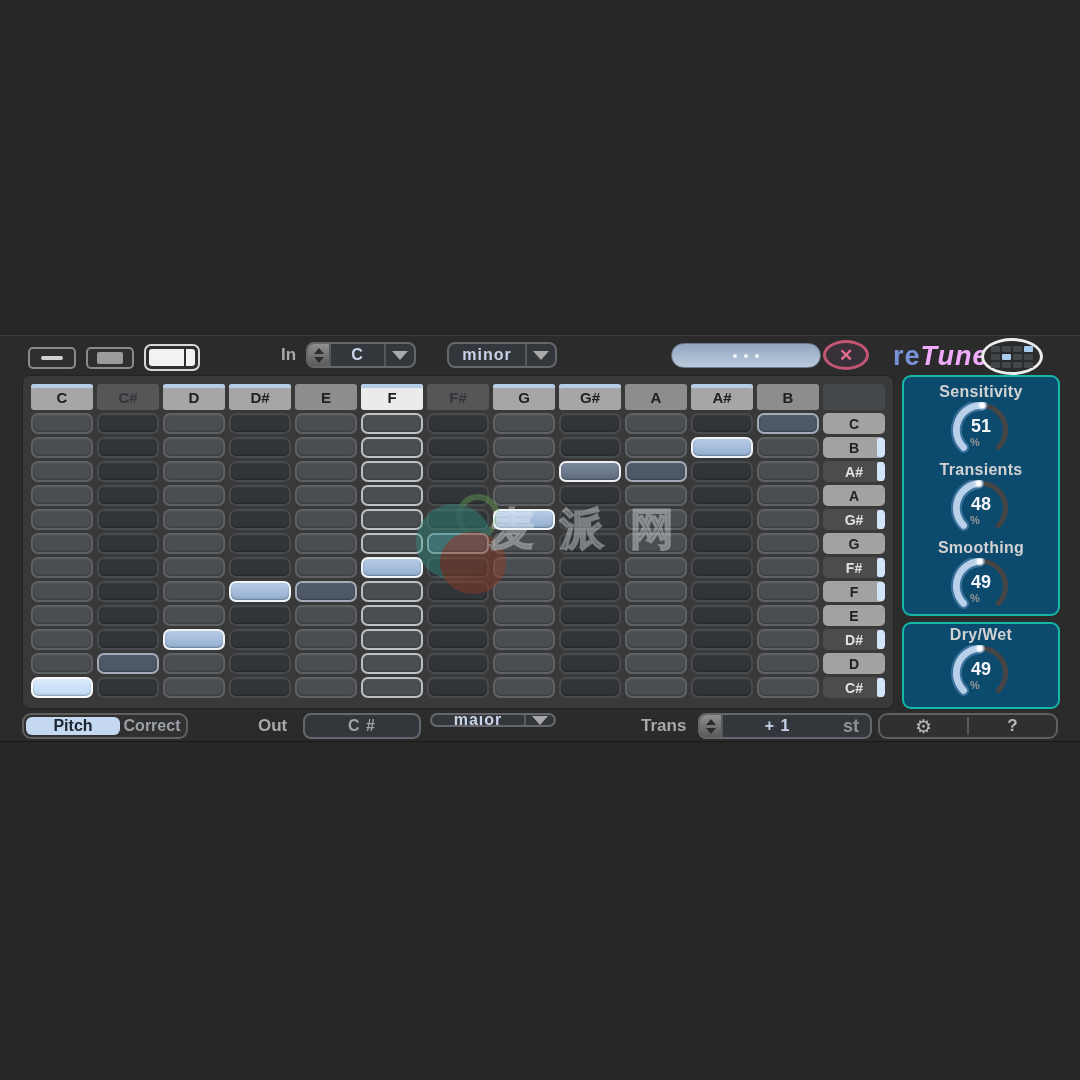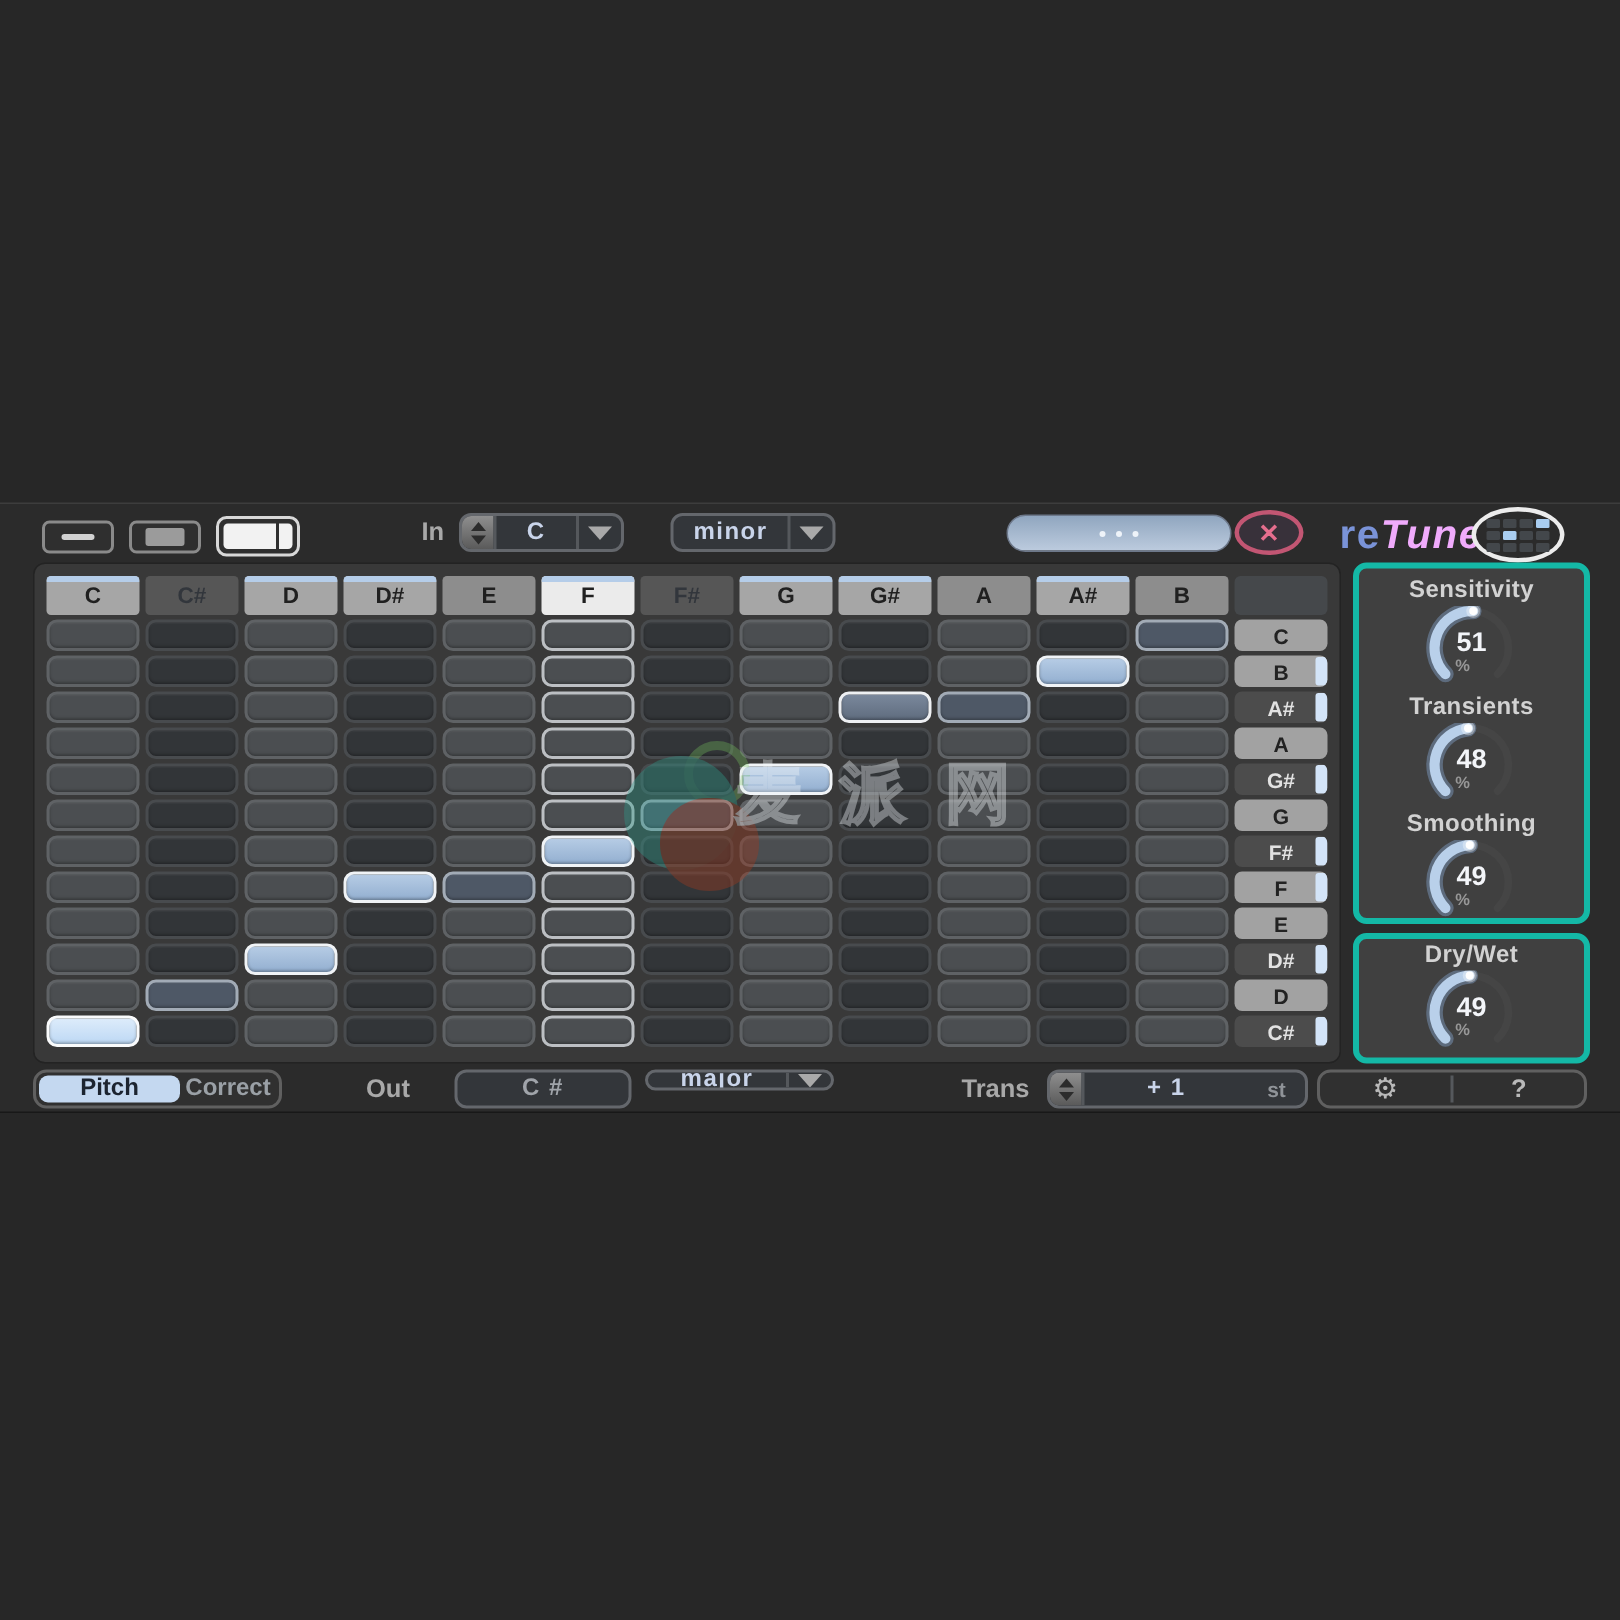--- a/index.html
+++ b/index.html
@@ -66,42 +66,42 @@
   .cell.m-dim{background:#4e5866;border-color:#a2abb6;}
   .cell.m-selected{background:linear-gradient(#7a889c,#5f6c7e);border-color:#eef0f3;}
   .cell.m-active{background:linear-gradient(#b6cce5,#93afd0);border-color:#f0f3f6;}
   .cell.m-bright{background:linear-gradient(#ddecfb,#bdd8f4);border-color:#fafbfc;}
   .rowlabel{border-radius:5px;display:flex;align-items:center;justify-content:center;
             font-size:14px;font-weight:700;position:relative;overflow:hidden;}
   .rowlabel.nat{background:#a2a2a2;color:#222;}
   .rowlabel.sharp{background:#4c4c4c;color:#e2e2e2;}
   .rowlabel.strip::after{content:"";position:absolute;right:0;top:1px;bottom:1px;width:8px;background:#d3e4f8;border-radius:2px;}
   
-  .rpanel{position:absolute;background:#404040;border:4px solid #14b8a6;border-radius:9px;}
+  .rpanel{position:absolute;background:#0c4a6e;border:2px solid #14b8a6;border-radius:9px;}
   .rp1{left:902px;top:39px;width:158px;height:241px;padding-top:4px;}
   .rp2{left:902px;top:286px;width:158px;height:87px;}
   .knob{position:relative;width:128px;margin:2px auto 0;height:76px;}
   .knob .klabel{text-align:center;color:#d2d2d2;font-size:16px;font-weight:600;letter-spacing:.3px;height:19px;}
   .knob svg{display:block;margin:0 auto;}
   .knob .kval{position:absolute;left:0;right:0;top:33px;text-align:center;color:#f3f5f9;font-size:18px;font-weight:700;}
   .knob .kunit{position:absolute;left:0;right:0;top:53px;text-align:center;color:#979797;font-size:11px;font-weight:600;transform:translateX(-6px);}
   
   .bottombar{position:absolute;left:0;top:375px;width:100%;height:30px;}
   .pc-toggle{position:absolute;left:22px;top:2px;width:166px;height:26px;border:2px solid #606060;border-radius:9px;
              background:#303030;display:flex;align-items:stretch;padding:2px;}
   .pc-toggle .pitch{width:94px;background:#c4d8f0;border-radius:6px;display:flex;align-items:center;justify-content:center;
                     color:#1c2430;font-size:16px;font-weight:700;}
   .pc-toggle .correct{flex:1;display:flex;align-items:center;justify-content:center;color:#9aa0a6;font-size:16px;font-weight:600;}
-  .outlabel{position:absolute;left:244px;top:5px;}
+  .outlabel{position:absolute;left:258px;top:5px;}
   .out-ctl{position:absolute;left:303px;top:2px;width:118px;height:26px;}
   .out-ctl .val{color:#a0a4aa;}
   .major-ctl{position:absolute;left:430px;top:2px;width:126px;height:14px;}
   .translabel{position:absolute;left:641px;top:5px;text-align:center;}
   .trans-ctl{position:absolute;left:698px;top:2px;width:174px;height:26px;}
-  .trans-ctl .unit{width:38px;display:flex;align-items:center;justify-content:center;color:#8f9398;font-size:14px;font-weight:600;}
+  .trans-ctl .unit{width:38px;display:flex;align-items:center;justify-content:center;color:#8f9398;font-size:18px;font-weight:600;}
   .helpbox{position:absolute;left:878px;top:2px;width:180px;height:26px;border:2px solid #606060;border-radius:9px;
            background:#303030;display:flex;align-items:stretch;}
   .helpbox .seg{flex:1;display:flex;align-items:center;justify-content:center;color:#b9b9b9;}
   .helpbox .divider{width:2px;background:#55585c;margin:2px 0;}
   .gear{font-size:19px;}
   .qmark{font-size:17px;font-weight:700;}
   
   .watermark{position:absolute;left:398px;top:492px;width:330px;height:100px;opacity:.45;pointer-events:none;}
   .wm-teal{position:absolute;left:18px;top:12px;width:76px;height:76px;border-radius:50%;background:#2e9a8a;opacity:.85;}
   .wm-green{position:absolute;left:58px;top:2px;width:44px;height:44px;border-radius:50%;border:6px solid rgba(120,200,95,.7);}

